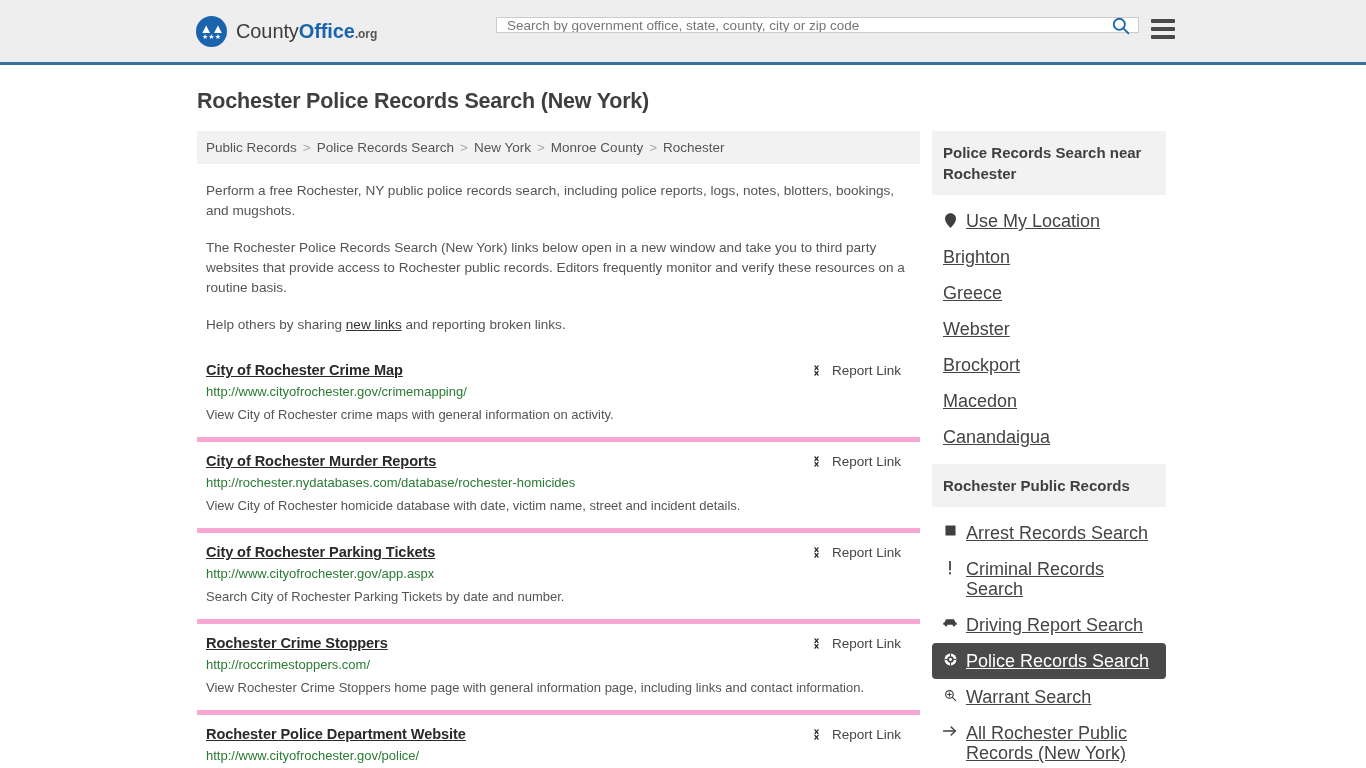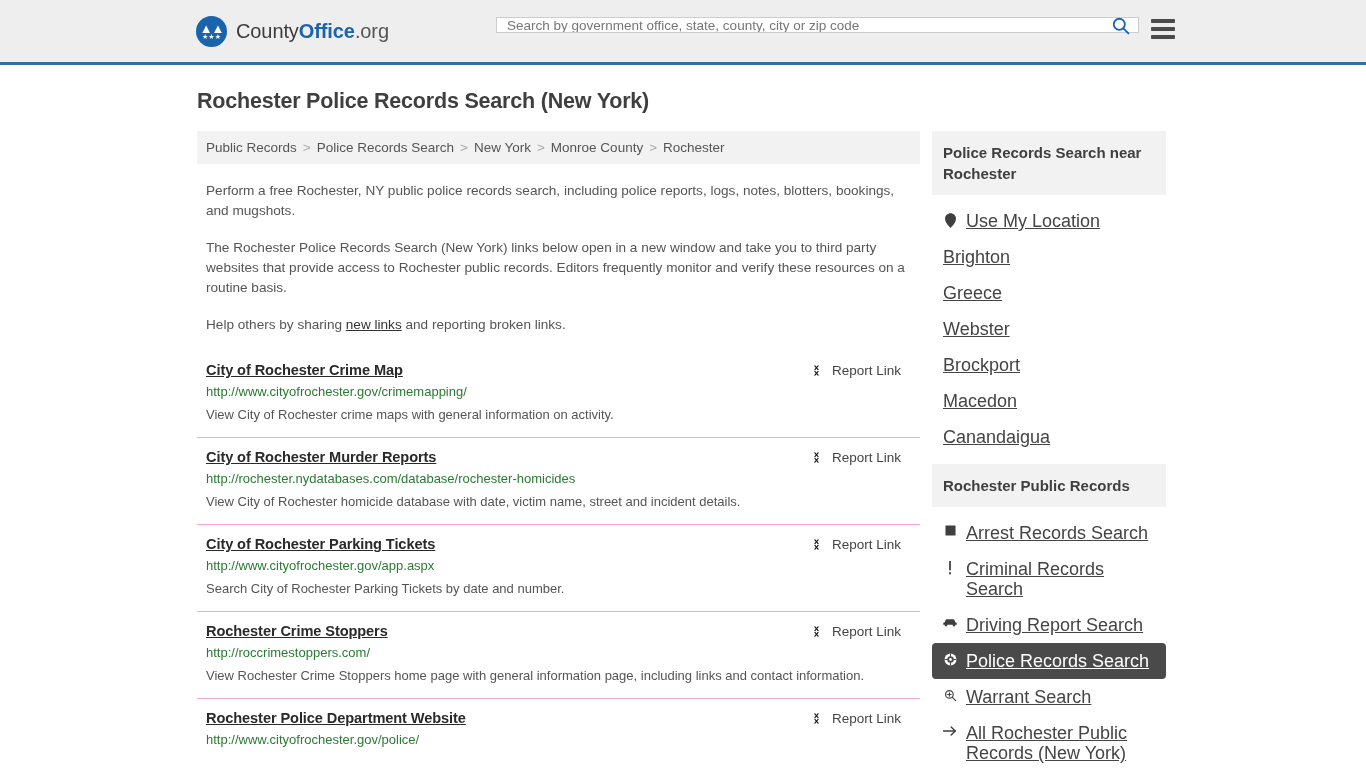--- a/index.html
+++ b/index.html
@@ -52,21 +52,21 @@
     letter-spacing: 0px;
   }
   .brand-text {
     font-size: 20px;
     color: #3c3c3c;
     letter-spacing: -0.1px;
     white-space: nowrap;
   }
   .brand-text .bold-blue { color: #1a63ad; font-weight: bold; }
   .brand-text .bold-dark { color: #3c3c3c; }
-  .brand-text .tld { font-size: 20px; color: #555; }
+  .brand-text .tld { font-size: 12px; color: #555; font-weight: bold; }
 
   .search-wrap {
     position: absolute;
     left: 496px;
     top: 17px;
     width: 643px;
     height: 16px;
     background: #ffffff;
     border: 1px solid #cccccc;
     display: flex;
@@ -150,21 +150,21 @@
   }
   .intro a {
     color: #333;
     font-weight: normal;
     text-decoration: underline;
   }
 
   
   .results { margin-top: 16px; }
   .result {
-    border-top: 1px solid #f9a8d4;
+    border-top: 5px solid #f9a8d4;
     padding: 11px 9px 12px 9px;
     position: relative;
   }
   .result:first-child { border-top: none; }
   .result-head {
     display: flex;
     justify-content: space-between;
     align-items: flex-start;
   }
   .result-title {

